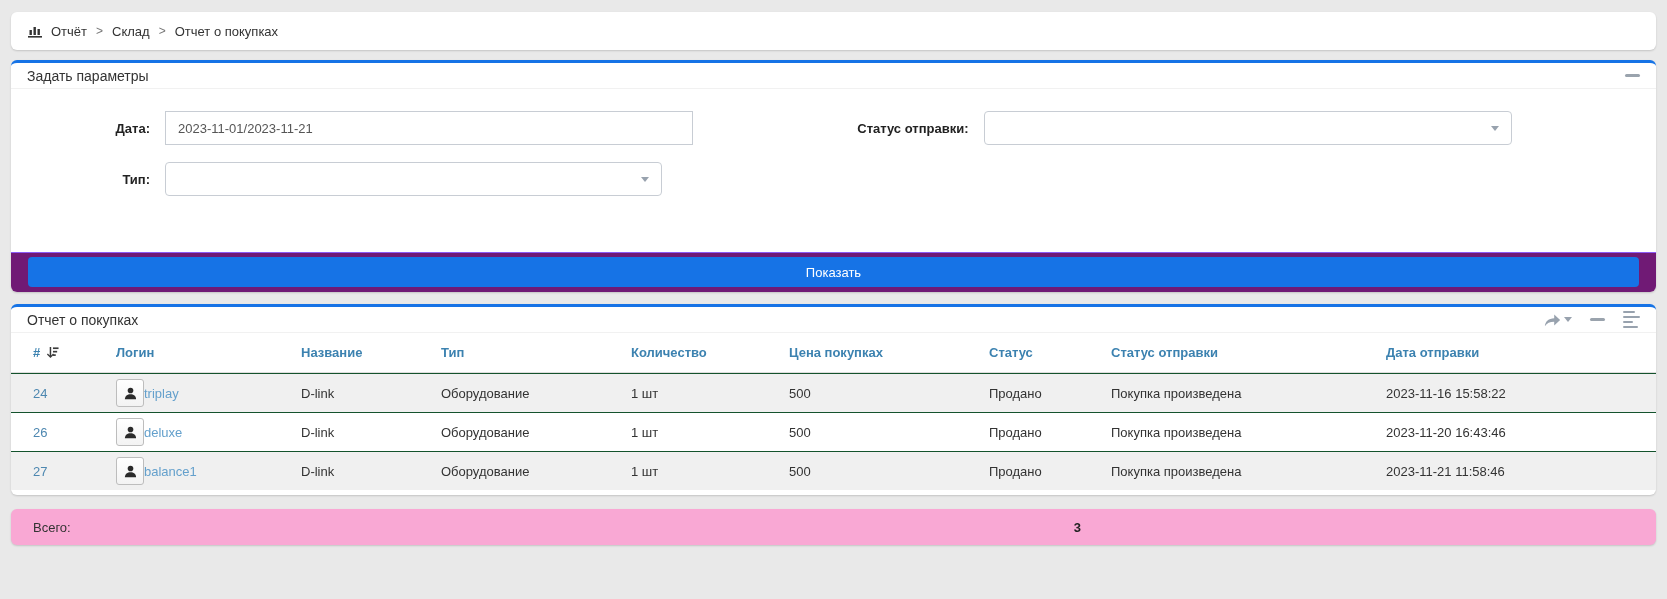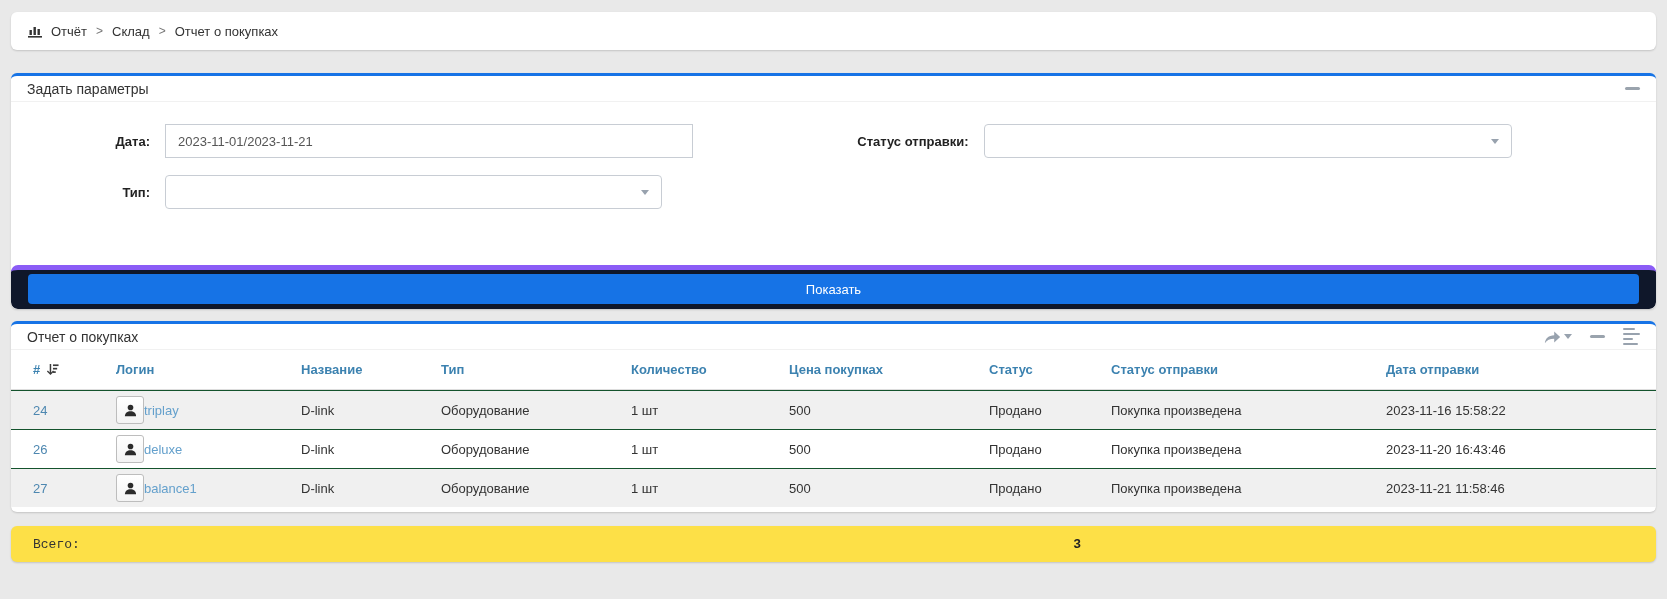--- a/index.html
+++ b/index.html
@@ -16,21 +16,21 @@
     border-radius:6px;
     box-shadow:0 1px 2px rgba(0,0,0,.16);
   }
 
   
   .breadcrumb-bar {
     height:38px;
     display:flex;
     align-items:center;
     padding:0 16px;
-    margin-bottom:23px;
+    margin-bottom:10px;
   }
   .breadcrumb-bar .crumb { color:#333; cursor:pointer; }
   .breadcrumb-bar .sep { color:#777; margin:0 9px; font-size:12px; }
   .bc-icon { margin-right:8px; display:inline-flex; }
 
   
   .panel {
     border-top:3px solid #1673e6;
     margin-bottom:12px;
     overflow:hidden;
@@ -78,24 +78,23 @@
     outline:none; background:#fff;
   }
   .select-box {
     width:528px; height:34px;
     border:1px solid #c8cdd4; border-radius:4px;
     background:#fff; position:relative; cursor:pointer;
   }
   .select-box.narrow { width:497px; }
   .select-box .caret-down { position:absolute; right:12px; top:14px; }
   .panel-footer {
-    background:#0f172a;
-    border-top:5px solid #8b5cf6;
+    background:#701a75;
+    border-top:1px solid #8b5cf6;
     padding:4px 17px 5px 17px;
-    border-radius:7px;
   }
   .show-button {
     width:100%; height:30px;
     background:#1673e6; color:#fff;
     border:none; border-radius:4px;
     font-size:13px; font-weight:500;
     font-family:"Liberation Sans", sans-serif;
     cursor:pointer; display:flex; align-items:center; justify-content:center;
   }
 
@@ -123,26 +122,25 @@
     border:1px solid #bdbdbd; border-radius:3px;
     background:linear-gradient(#fff,#f3f3f3);
     display:inline-flex; align-items:center; justify-content:center;
     cursor:pointer; flex:0 0 auto;
   }
   .login-link { color:#64a0cc; cursor:pointer; text-decoration:none; }
   .report-panel { padding-bottom:5px; margin-bottom:14px; }
 
   
   .total-bar {
-    background:#fde047;
+    background:#f9a8d4;
     min-height:36px;
     display:grid;
     grid-template-columns:85px 185px 140px 190px 158px 200px 122px 275px 1fr;
     align-items:center;
-    font-family:Liberation Mono, monospace;
   }
   .total-label { grid-column:1 / span 3; padding-left:22px; color:#333; }
   .total-value { grid-column:7; text-align:right; padding-right:10px; font-weight:600; color:#222; }
 
   svg { display:block; }
 </style>
 </head>
 <body>
 
 <div class="page">

